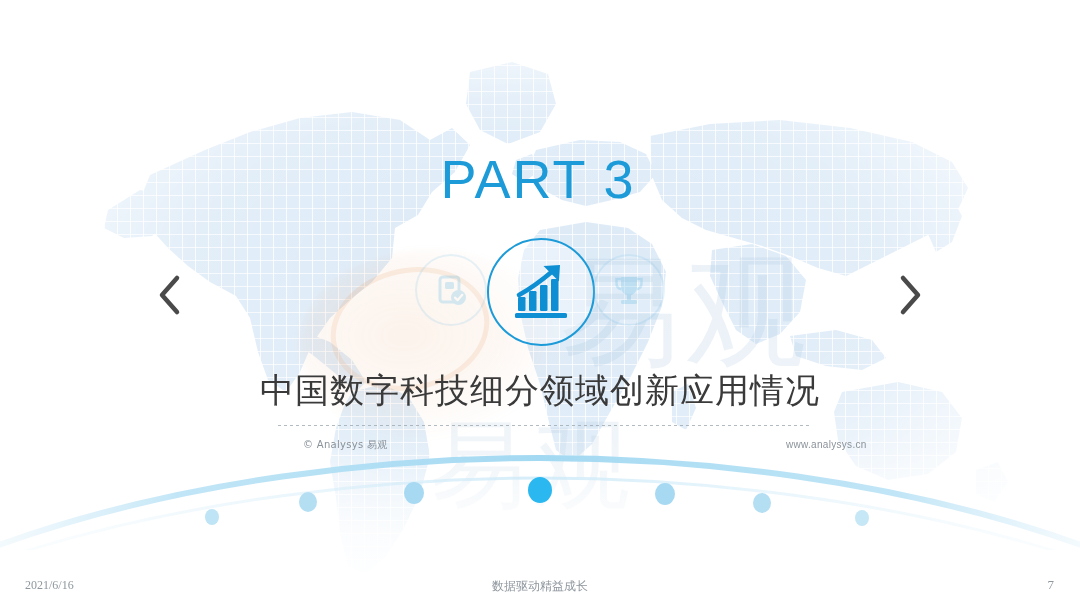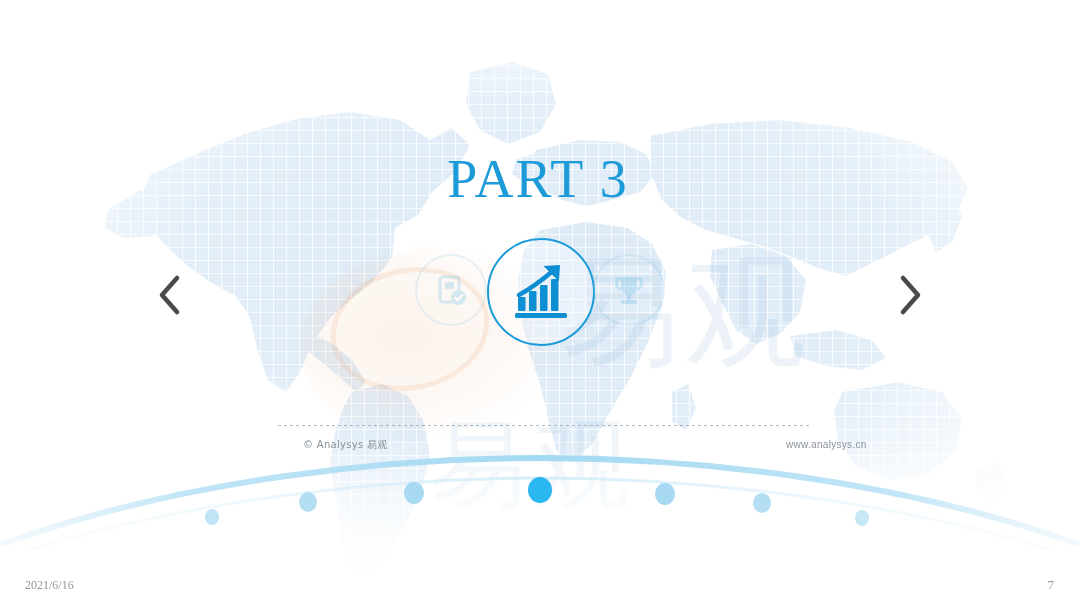--- a/index.html
+++ b/index.html
@@ -103,21 +103,21 @@
   .part-title {
     position: absolute;
     left: 0;
     right: 4px;
     top: 148px;
     text-align: center;
     font-size: 54px;
     font-weight: 300;
     letter-spacing: 2px;
     color: #1C9BD8;
-    font-family: Liberation Serif, serif;
+    font-family: Liberation Sans, sans-serif;
   }
 
   
   .icon-cluster {
     position: absolute;
     left: 0;
     right: 0;
     top: 238px;
     height: 104px;
   }
@@ -369,20 +369,21 @@
     <svg width="30" height="44" viewBox="0 0 30 44" xmlns="http://www.w3.org/2000/svg">
       <path d="M22 5 L7 22 L22 39" fill="none" stroke="#4A4A4A" stroke-width="4.5" stroke-linecap="round" stroke-linejoin="round"></path>
     </svg>
   </div>
   <div class="nav-arrow next">
     <svg width="30" height="44" viewBox="0 0 30 44" xmlns="http://www.w3.org/2000/svg">
       <path d="M8 5 L23 22 L8 39" fill="none" stroke="#4A4A4A" stroke-width="4.5" stroke-linecap="round" stroke-linejoin="round"></path>
     </svg>
   </div>
 
+  <div class="subtitle">中国数字科技细分领域创新应用情况</div>
 
   <div class="divider"></div>
 
   <div class="credit-left">© Analysys 易观</div>
   <div class="credit-right">www.analysys.cn</div>
 
   <div class="arc-layer">
     <svg width="1080" height="95" viewBox="0 455 1080 95" xmlns="http://www.w3.org/2000/svg" style="position:absolute;left:0;top:0;">
       <defs>
         <linearGradient id="arcGrad" x1="0" y1="0" x2="1" y2="0">
@@ -406,15 +407,16 @@
         <ellipse cx="414" cy="493" rx="10" ry="11" fill="#A7D9F2"></ellipse>
         <ellipse cx="540" cy="490" rx="12" ry="13" fill="#2BB8F0"></ellipse>
         <ellipse cx="665" cy="494" rx="10" ry="11" fill="#A7D9F2"></ellipse>
         <ellipse cx="762" cy="503" rx="9" ry="10" fill="#B4DFF3"></ellipse>
         <ellipse cx="862" cy="518" rx="7" ry="8" fill="#C6E7F6"></ellipse>
       </g>
     </svg>
   </div>
 
   <div class="footer-date">2021/6/16</div>
+  <div class="footer-center">数据驱动精益成长</div>
   <div class="footer-page">7</div>
 
 </div>
 
 </body></html>

